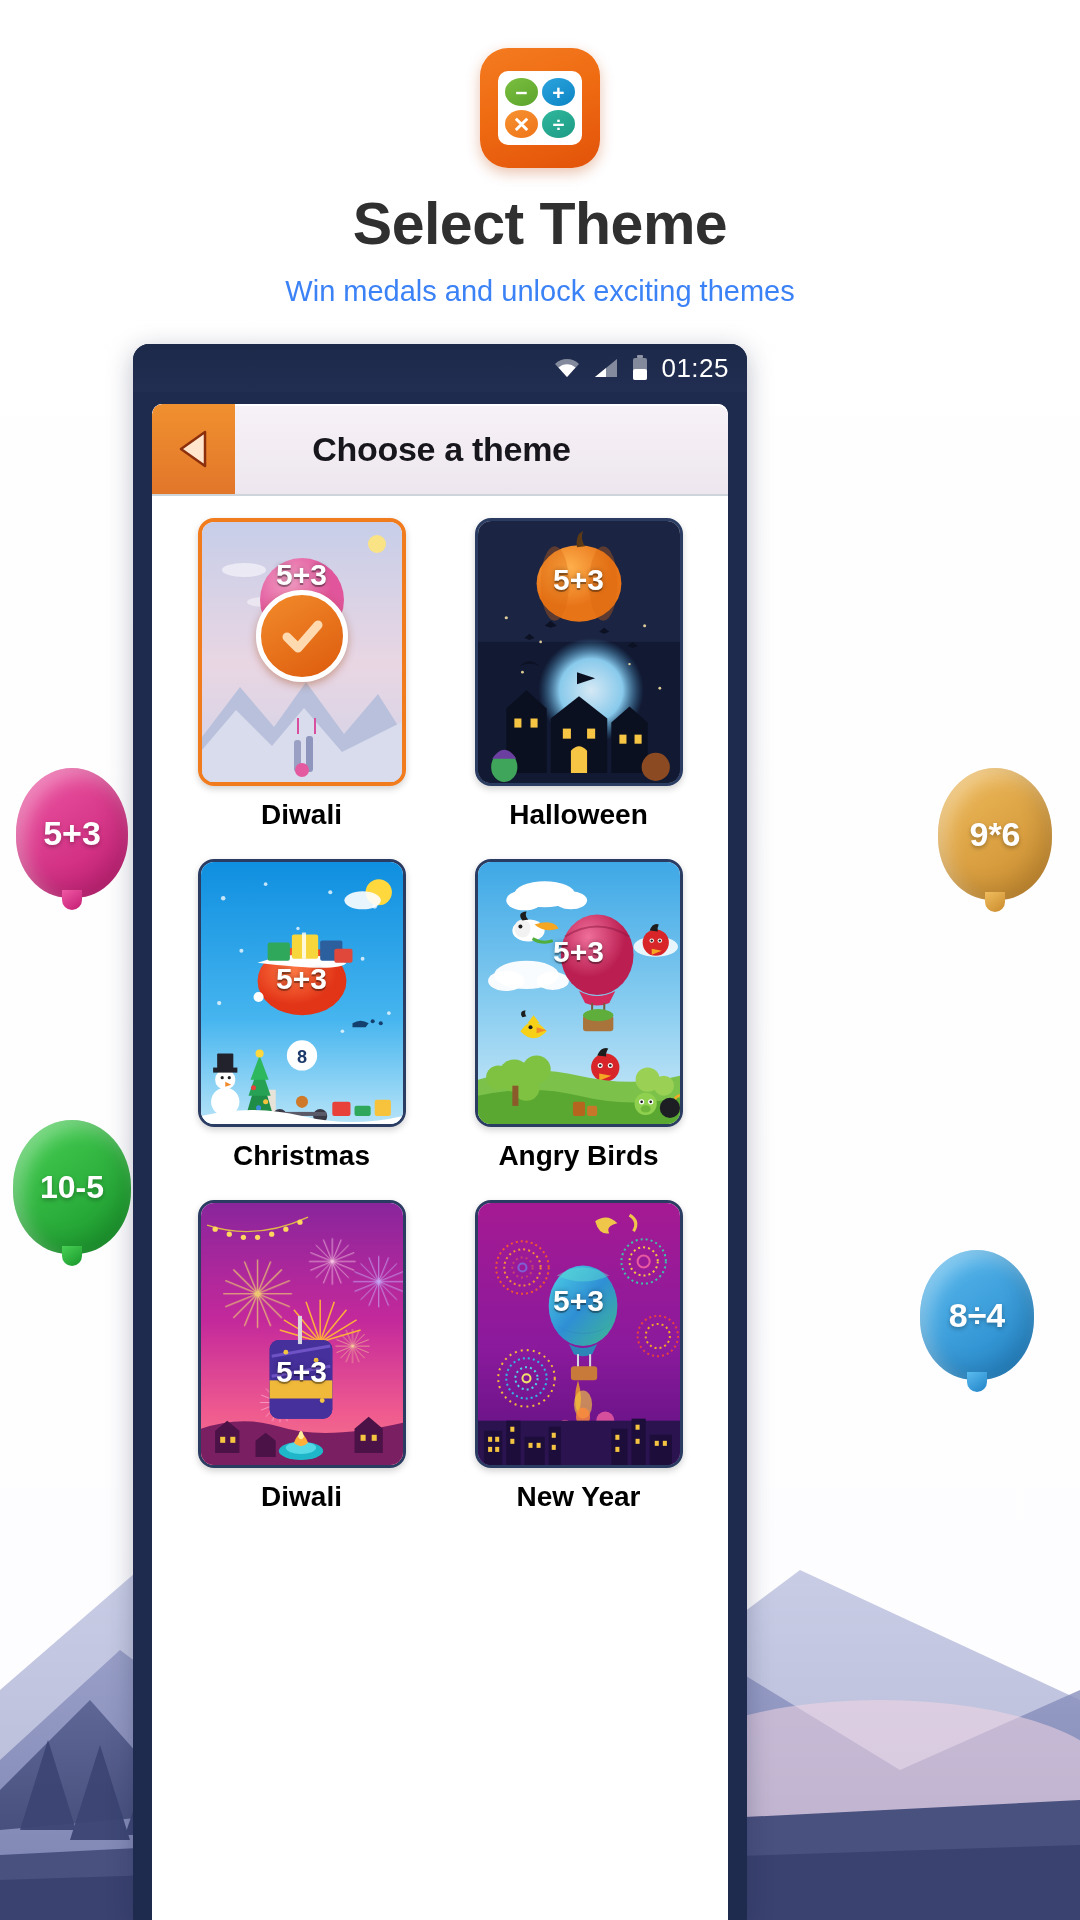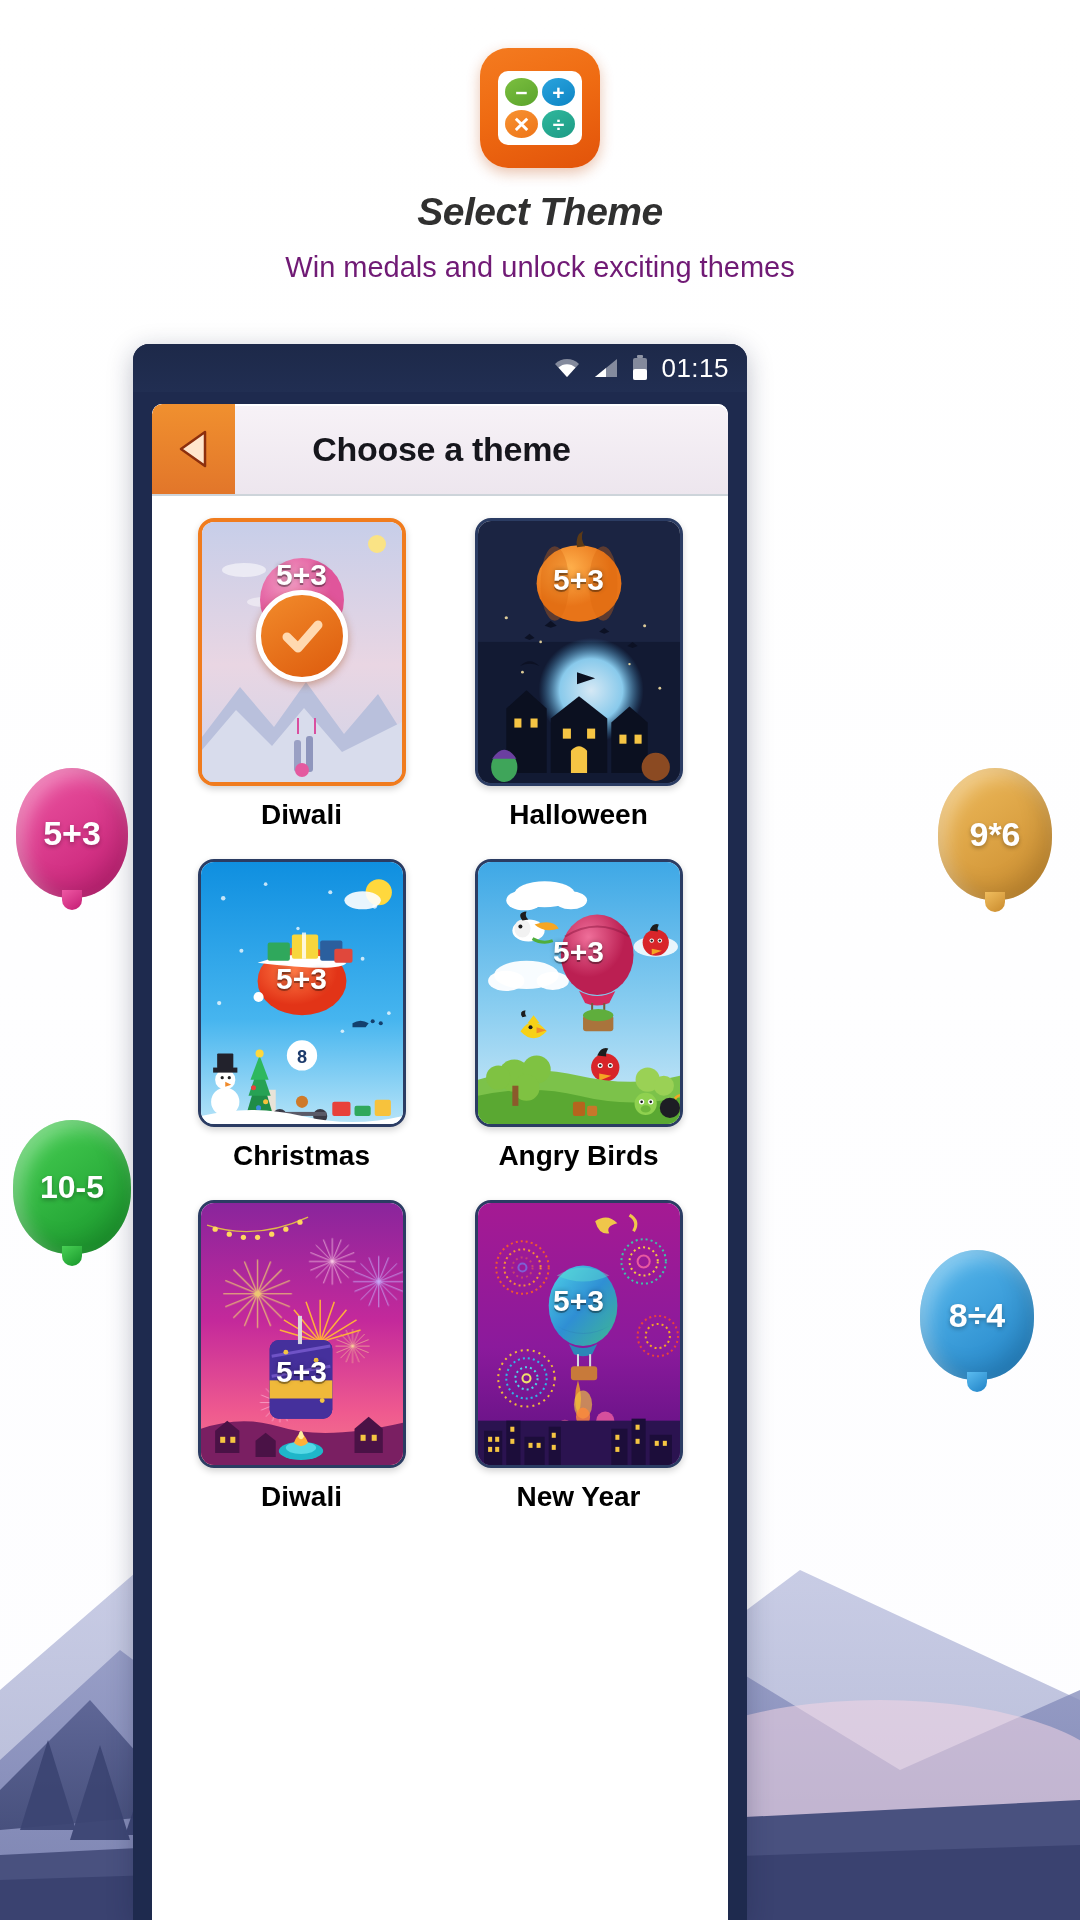--- a/index.html
+++ b/index.html
@@ -34,25 +34,25 @@
   .op-circle {
     border-radius:50%; display:flex; align-items:center; justify-content:center;
     color:#fff; font-weight:bold; font-size:21px; line-height:1;
   }
   .op-minus { background:linear-gradient(150deg,#7bbf3f,#5aa32c); }
   .op-plus  { background:linear-gradient(150deg,#2aa3dd,#0d85c4); }
   .op-times { background:linear-gradient(150deg,#f79232,#ee7417); }
   .op-div   { background:linear-gradient(150deg,#2fb79c,#1d9b85); }
 
   #promo-title {
-    margin-top:22px; font-size:39px; font-weight:bold;
-    color:#303030; letter-spacing:-0.5px;font-style:italic;
+    margin-top:22px; font-size:59px; font-weight:bold;
+    color:#303030; letter-spacing:-0.5px;
   }
   #promo-subtitle {
-    margin-top:17px; font-size:29px; color:#701a75; font-weight:normal;
+    margin-top:17px; font-size:29px; color:#3b82f6; font-weight:normal;
   }
 
   
   #phone {
     position:absolute; left:133px; top:344px;
     width:614px; height:1576px; z-index:6;
     background:#1e2a4e;
     border-radius:16px 16px 0 0;
     box-shadow:0 6px 26px rgba(20,28,60,.28);
     overflow:hidden;
@@ -210,21 +210,21 @@
     </svg>
     <svg class="sb-icon" width="26" height="24" viewBox="0 0 26 24">
       <path d="M24 3 L24 21 L2 21 Z" fill="#ffffff" opacity=".45"></path>
       <path d="M13 12 L13 21 L2 21 Z" fill="#ffffff"></path>
     </svg>
     <svg class="sb-icon" width="18" height="28" viewBox="0 0 18 28">
       <rect x="6" y="1" width="6" height="3" rx="1" fill="#ffffff" opacity=".5"></rect>
       <rect x="2" y="4" width="14" height="22" rx="2" fill="#ffffff" opacity=".45"></rect>
       <rect x="2" y="15" width="14" height="11" rx="2" fill="#ffffff"></rect>
     </svg>
-    <span id="status-clock">01:15</span>
+    <span id="status-clock">01:25</span>
   </div>
 
   <div id="app-screen">
 
     <div id="appbar">
       <div id="back-button">
         <svg width="38" height="42" viewBox="0 0 38 42">
           <path d="M30 4 L6 21 L30 38 Z" fill="#ffe6cc" stroke="#8c2f0d" stroke-width="2.5" stroke-linejoin="round"></path>
         </svg>
       </div>

